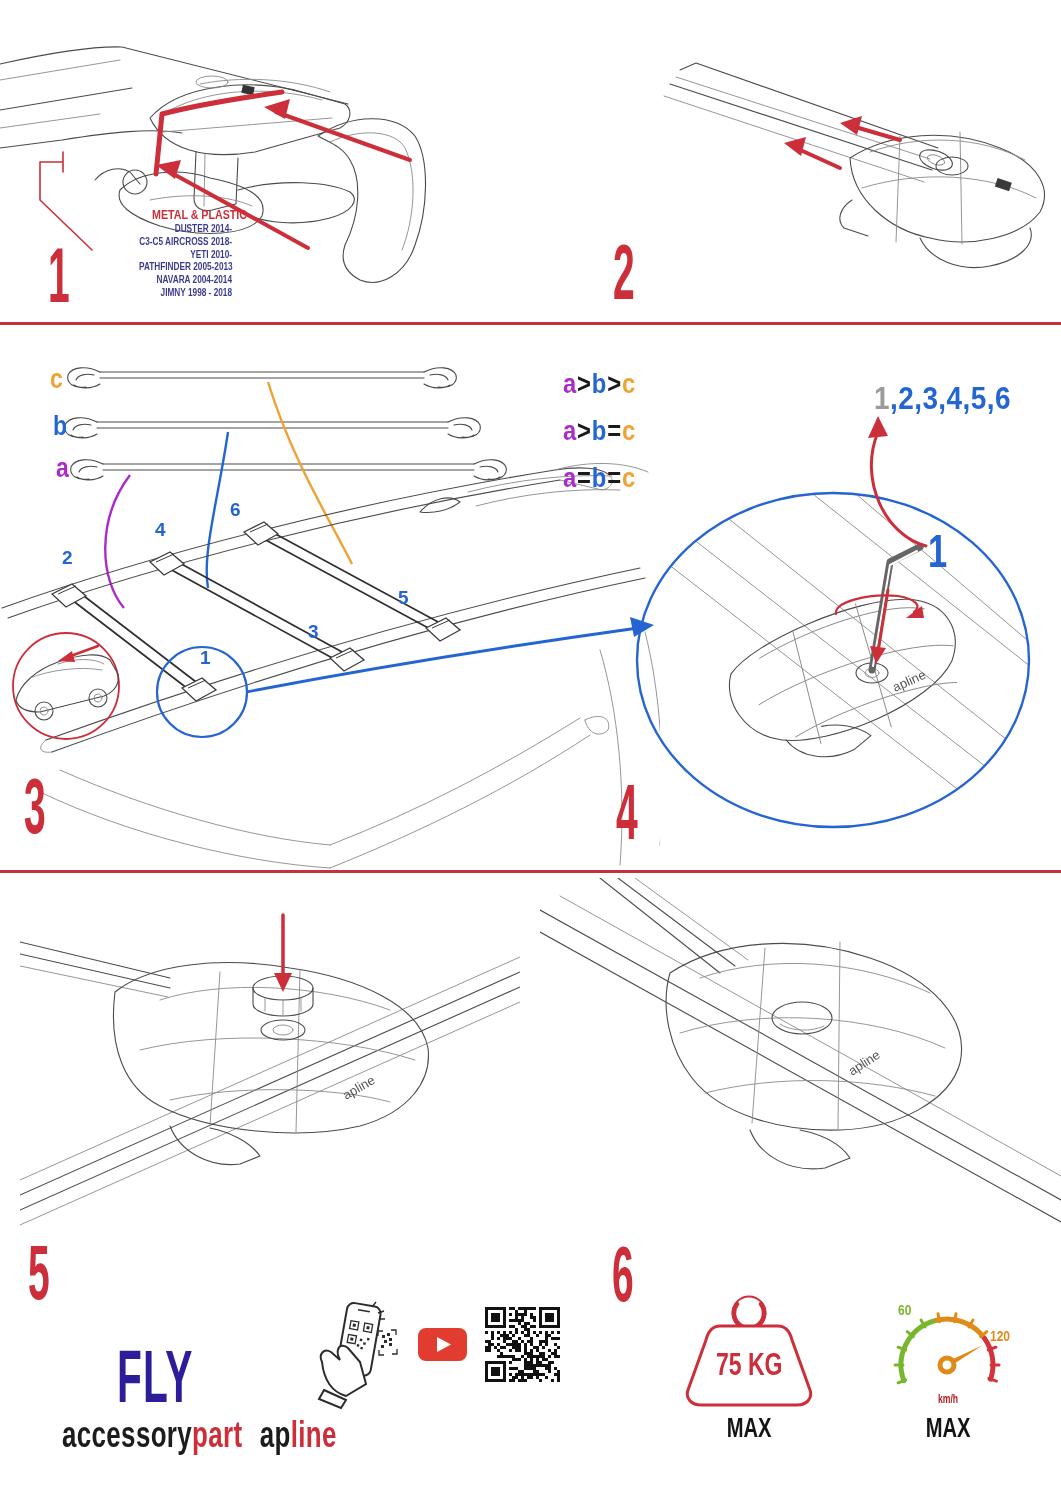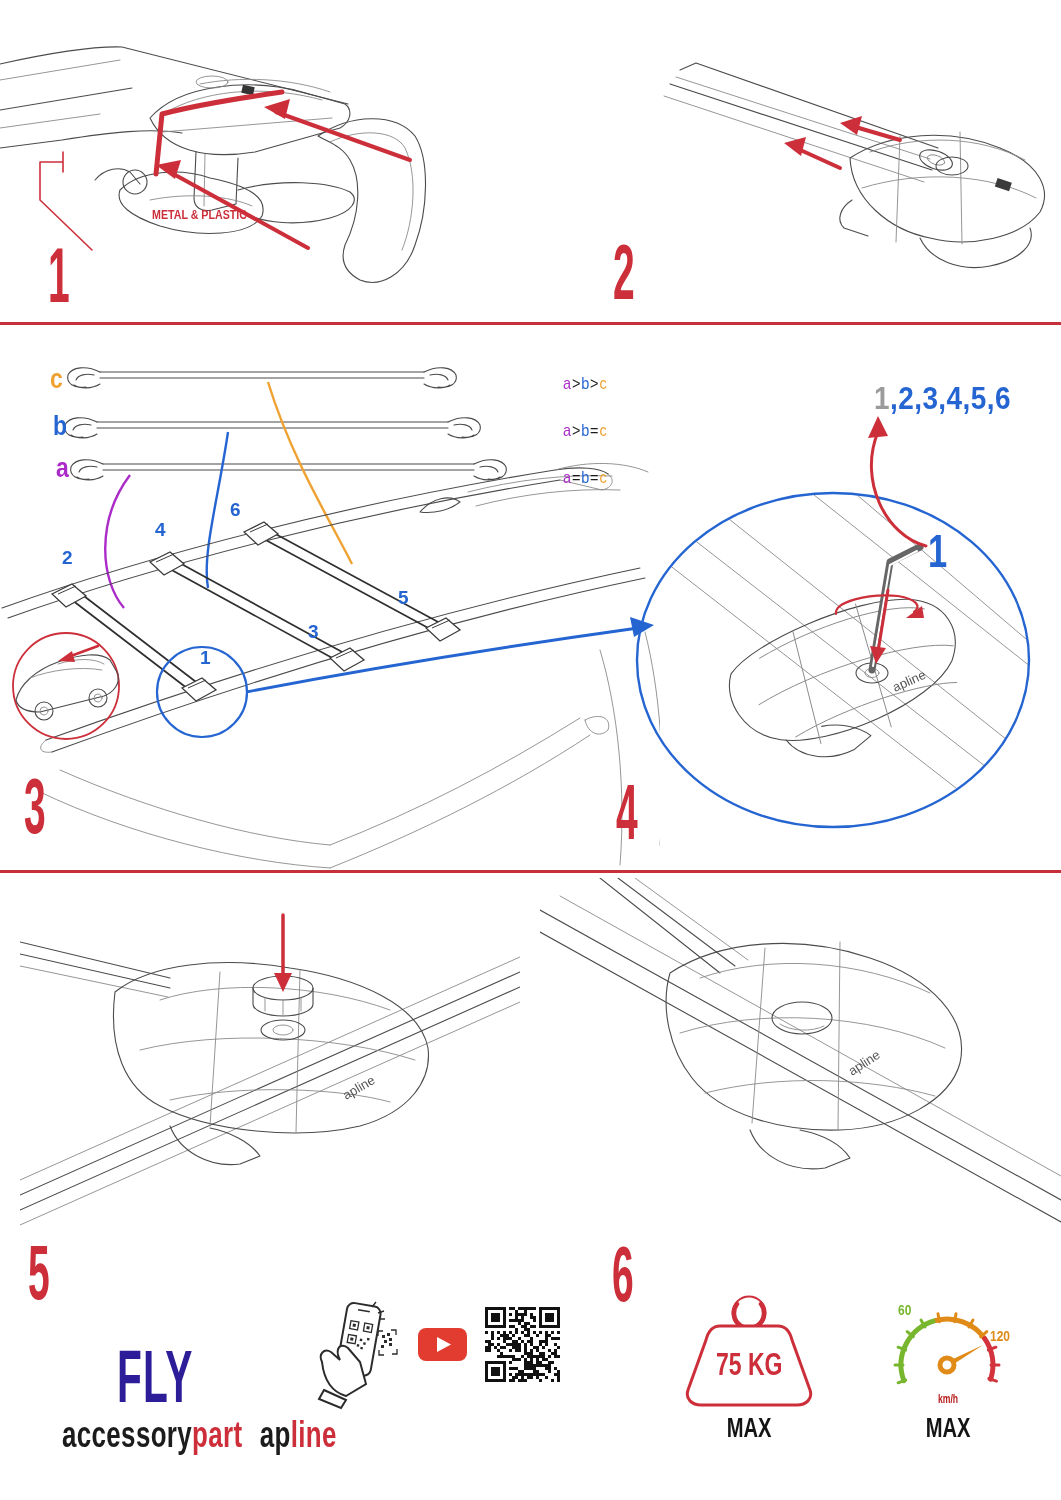--- a/index.html
+++ b/index.html
@@ -9,21 +9,21 @@
   .panel{position:absolute;}
   .divider{position:absolute;left:0;width:1061px;height:3px;background:#c5303b;}
   .stepnum{position:absolute;color:#cd2f3a;font-weight:bold;font-size:78px;line-height:0.88;
            transform:scaleX(0.5);transform-origin:left top;letter-spacing:0;}
   .cnd{display:inline-block;white-space:nowrap;transform-origin:left center;}
   .heading-red{color:#cd2f3a;font-weight:bold;font-size:13px;}
   .models{color:#3c3c8e;font-weight:bold;font-size:11px;line-height:12.8px;text-align:right;}
   .models div{transform:scaleX(0.75);transform-origin:right center;white-space:nowrap;}
   .barlabel{position:absolute;font-size:27px;font-weight:bold;line-height:1;}
   .barlabel span{display:inline-block;transform:scaleX(0.85);transform-origin:left center;}
-  .cmp{font-size:17px;font-weight:normal;line-height:47px;letter-spacing:1px;}
+  .cmp{font-size:28px;font-weight:bold;line-height:47px;letter-spacing:1px;}
   .cmp>div{transform:scaleX(0.85);transform-origin:left center;white-space:nowrap;}
   .posnum{position:absolute;color:#2565d2;font-weight:bold;font-size:19px;line-height:1;}
   .seq{font-size:31px;font-weight:600;letter-spacing:0.5px;white-space:nowrap;
        transform:scaleX(0.9);transform-origin:left center;}
   .bigone{color:#2565d2;font-weight:bold;font-size:46px;line-height:1;
           transform:scaleX(0.75);transform-origin:left top;}
   .ca{color:#ab2bc9}.cb{color:#2565d2}.cc{color:#efa231}.cop{color:#1a1a1a}
   .cgray{color:#9b9b9b}.cblue{color:#2565d2}
   .fly{color:#2d1d99;font-weight:bold;font-size:74px;line-height:1;
        transform:scaleX(0.55);transform-origin:left top;letter-spacing:2px;}
@@ -75,20 +75,28 @@
     <path class="red" style="stroke-width:5" d="M282,52 C240,58 200,64 162,74 L156,134"></path>
     <line class="red" style="stroke-width:4" x1="410" y1="120" x2="276" y2="72"></line>
     <polygon class="redf" points="264,67 290,59 285,79"></polygon>
     <line class="red" style="stroke-width:4" x1="308" y1="208" x2="168" y2="131"></line>
     <polygon class="redf" points="156,125 181,120 175,139"></polygon>
     <path class="red" style="stroke-width:1.6" d="M63,112 L63,132 M63,122 L40,122 L40,160 L92,210"></path>
   </svg>
   <div class="abs stepnum" style="left:48px;top:241px">1</div>
   <div class="abs" style="left:152px;top:205px">
     <span class="cnd heading-red" style="transform:scaleX(0.82)">METAL &amp; PLASTIC</span>
+  </div>
+  <div class="abs models" style="left:108px;top:222px;width:124px">
+    <div>DUSTER 2014-</div>
+    <div>C3-C5 AIRCROSS 2018-</div>
+    <div>YETI 2010-</div>
+    <div>PATHFINDER 2005-2013</div>
+    <div>NAVARA 2004-2014</div>
+    <div>JIMNY 1998 - 2018</div>
   </div>
 
   <svg class="panel" style="left:600px;top:40px" width="461" height="280" viewBox="0 0 461 280">
     <path class="sk" d="M80,30 L96,23 L338,108"></path>
     <path class="sk" d="M70,44 L332,130"></path>
     <path class="skl" d="M64,56 L324,142 M76,37 L330,119"></path>
     <ellipse class="sk" cx="336" cy="120" rx="17" ry="9" transform="rotate(19 336 120)"></ellipse>
     <ellipse class="skl" cx="336" cy="120" rx="9" ry="4.5" transform="rotate(19 336 120)"></ellipse>
 
     <path class="sk" d="M250,118 C290,92 350,88 400,108 C440,124 452,150 440,172 C420,198 370,208 330,198 C290,190 252,160 250,118 Z"></path>

